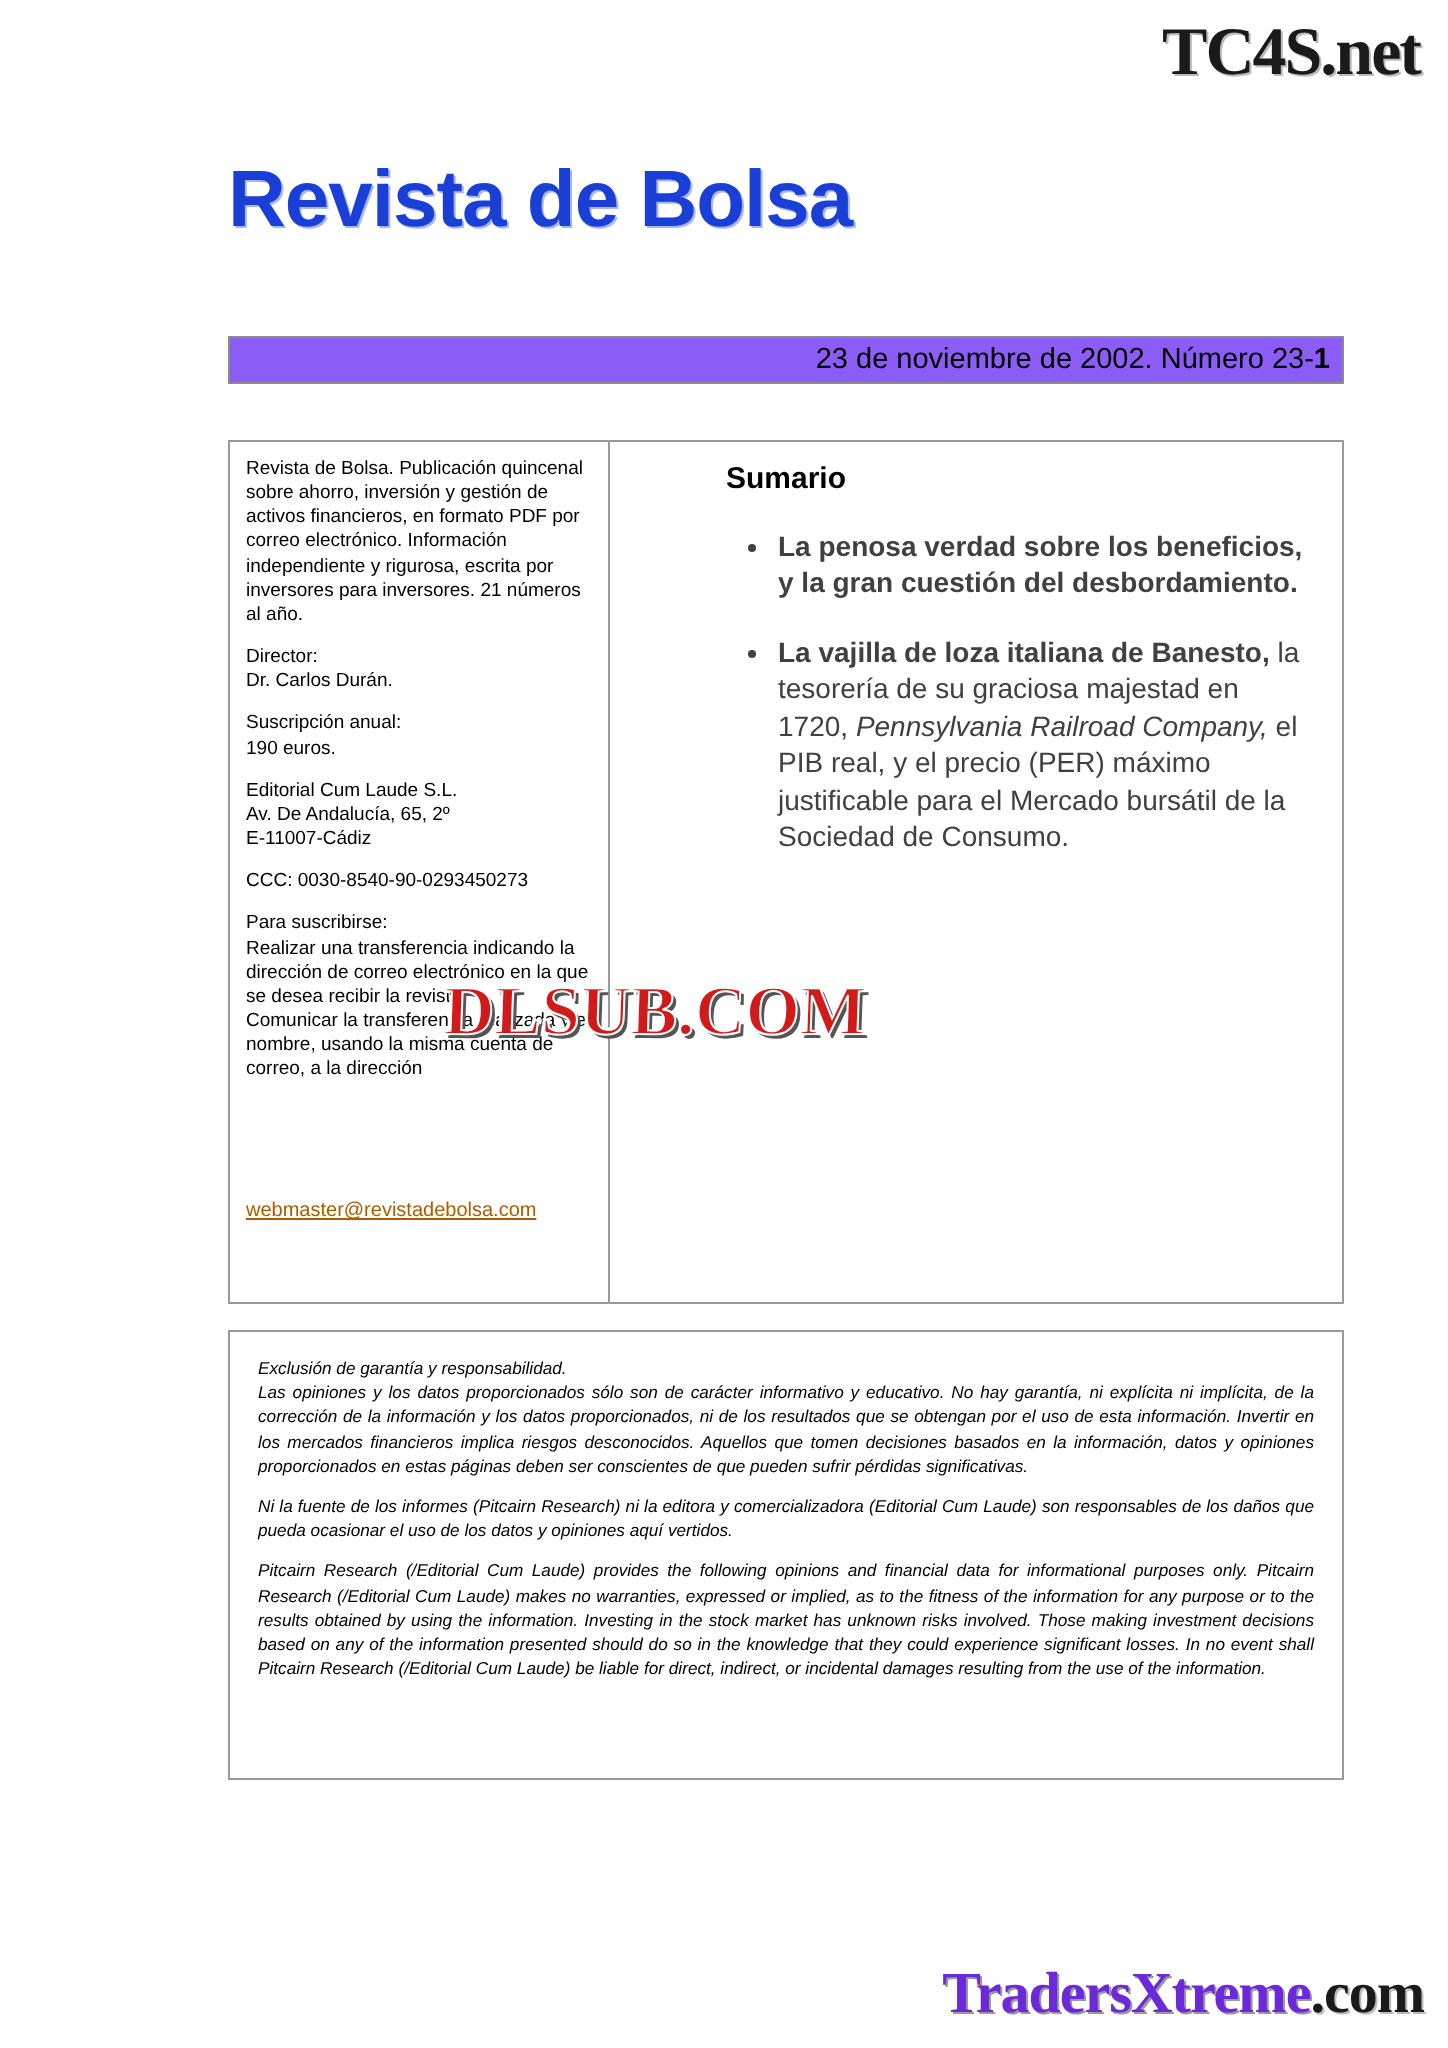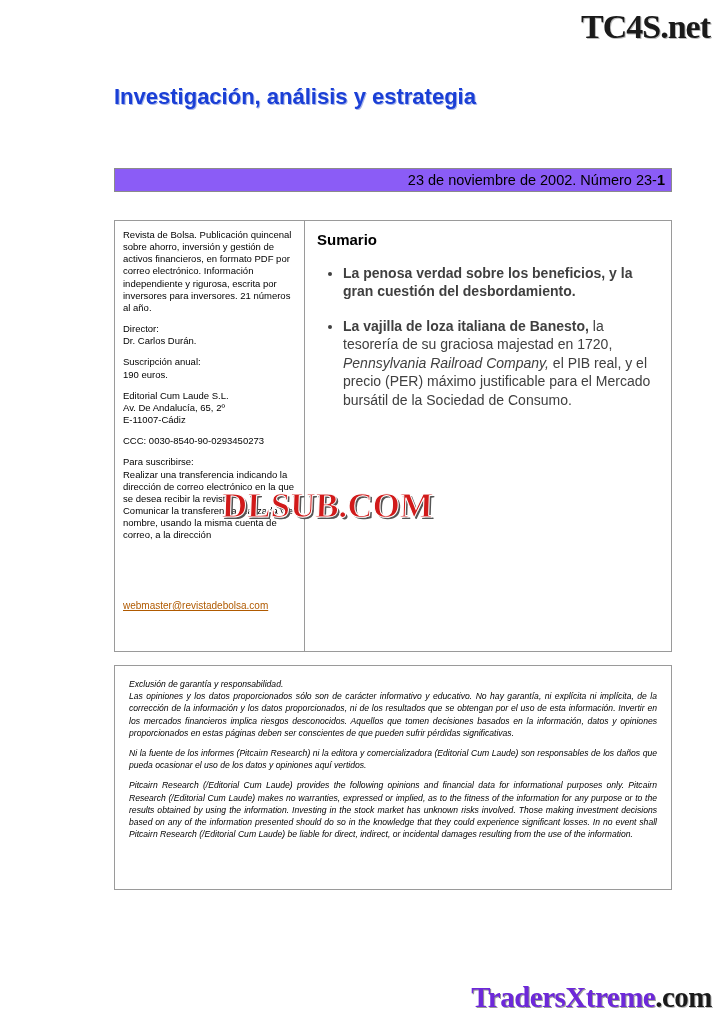--- a/index.html
+++ b/index.html
@@ -82,20 +82,21 @@
   
   .main-box {
     position: absolute;
     left: 114px;
     top: 220px;
     width: 558px;
     height: 432px;
     border: 1px solid #9a9a9a;
     box-sizing: border-box;
     display: flex;
+    gap: 46px;
   }
   .col-left {
     width: 190px;
     border-right: 1px solid #9a9a9a;
     box-sizing: border-box;
     padding: 8px 8px 8px 8px;
     font-size: 9.5px;
     line-height: 1.28;
     color: #000;
     position: relative;
@@ -190,21 +191,21 @@
   .brand-bottom .blk { color: #1a1a1a; text-shadow: 1px 1px 0 #bbbbbb; }
 </style>
 </head>
 <body>
 
 <div class="page">
 
   <div class="brand-top">TC4S.net</div>
 
   <div class="masthead">
-    <div class="mast-sub">Investigación, análisis y estrategia</div>
+    <div class="mast-title">Revista de Bolsa</div>
   </div>
 
   <div class="date-bar">
     <div class="date-text"><span>23 de noviembre de 2002. Número 23-</span><b>1</b></div>
   </div>
 
   <div class="main-box">
 
     <div class="col-left">
       <p>Revista de Bolsa. Publicación quincenal sobre ahorro, inversión y gestión de activos financieros, en formato PDF por correo electrónico. Información independiente y rigurosa, escrita por inversores para inversores. 21 números al año.</p>

